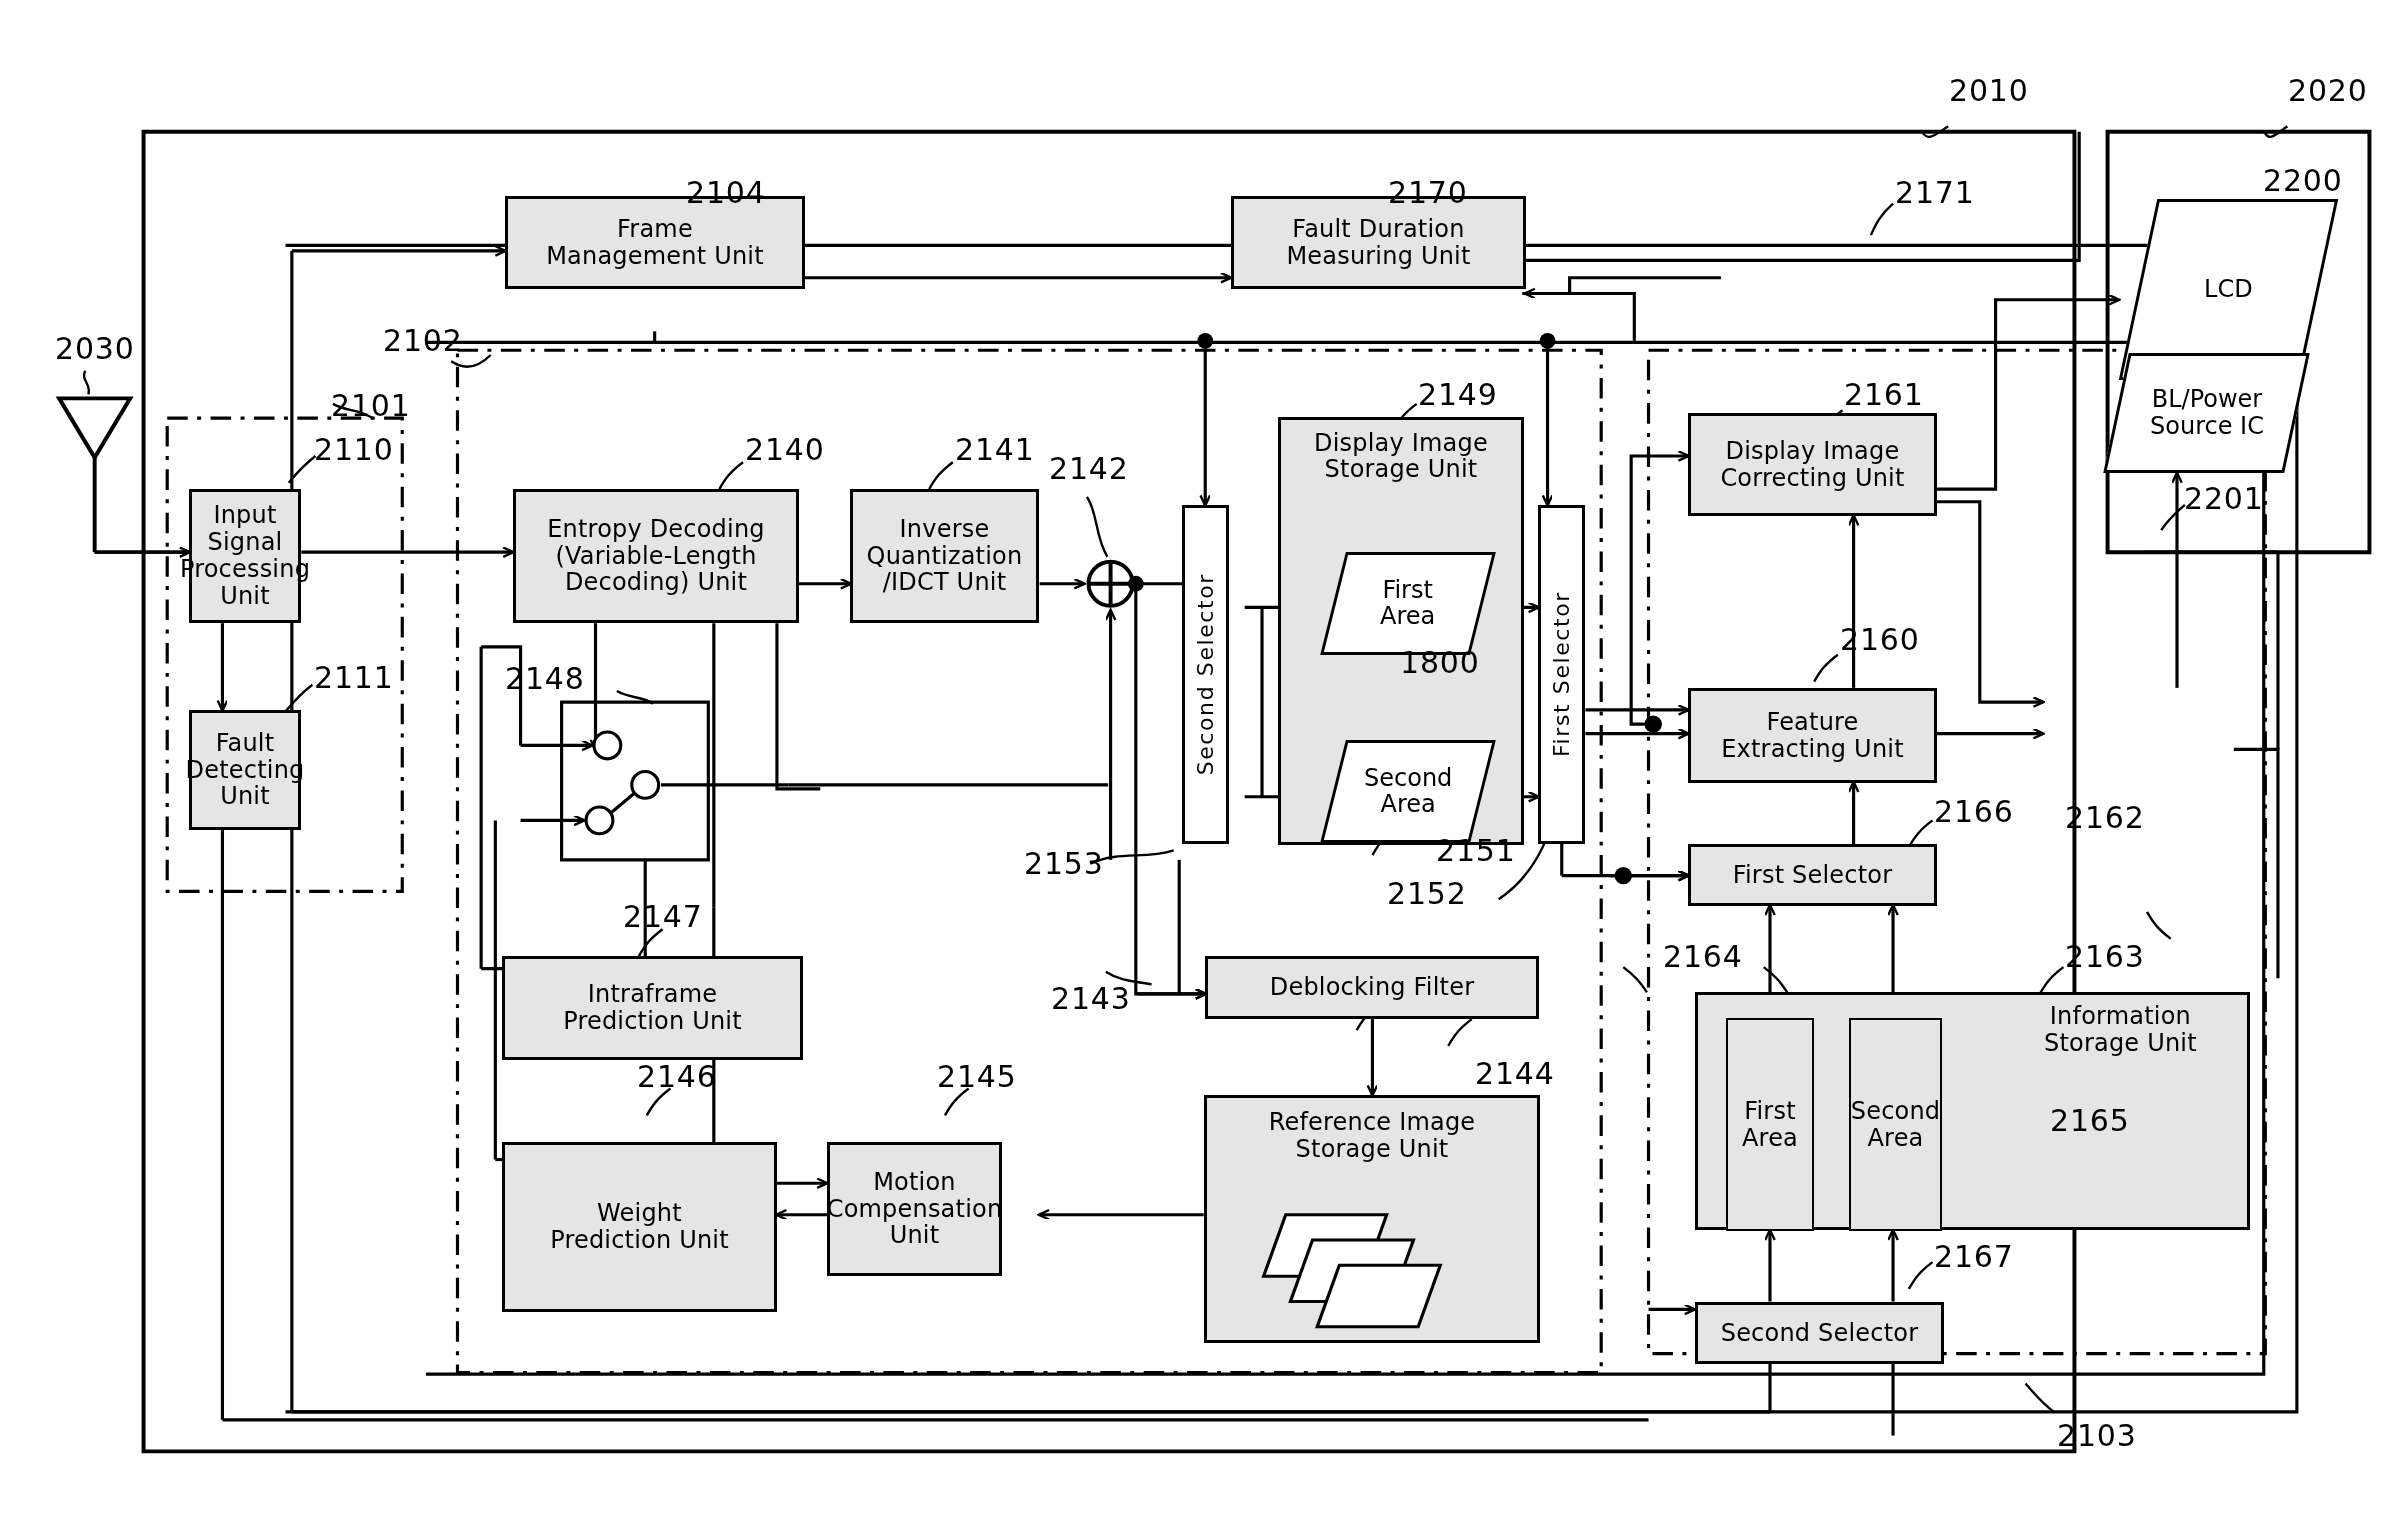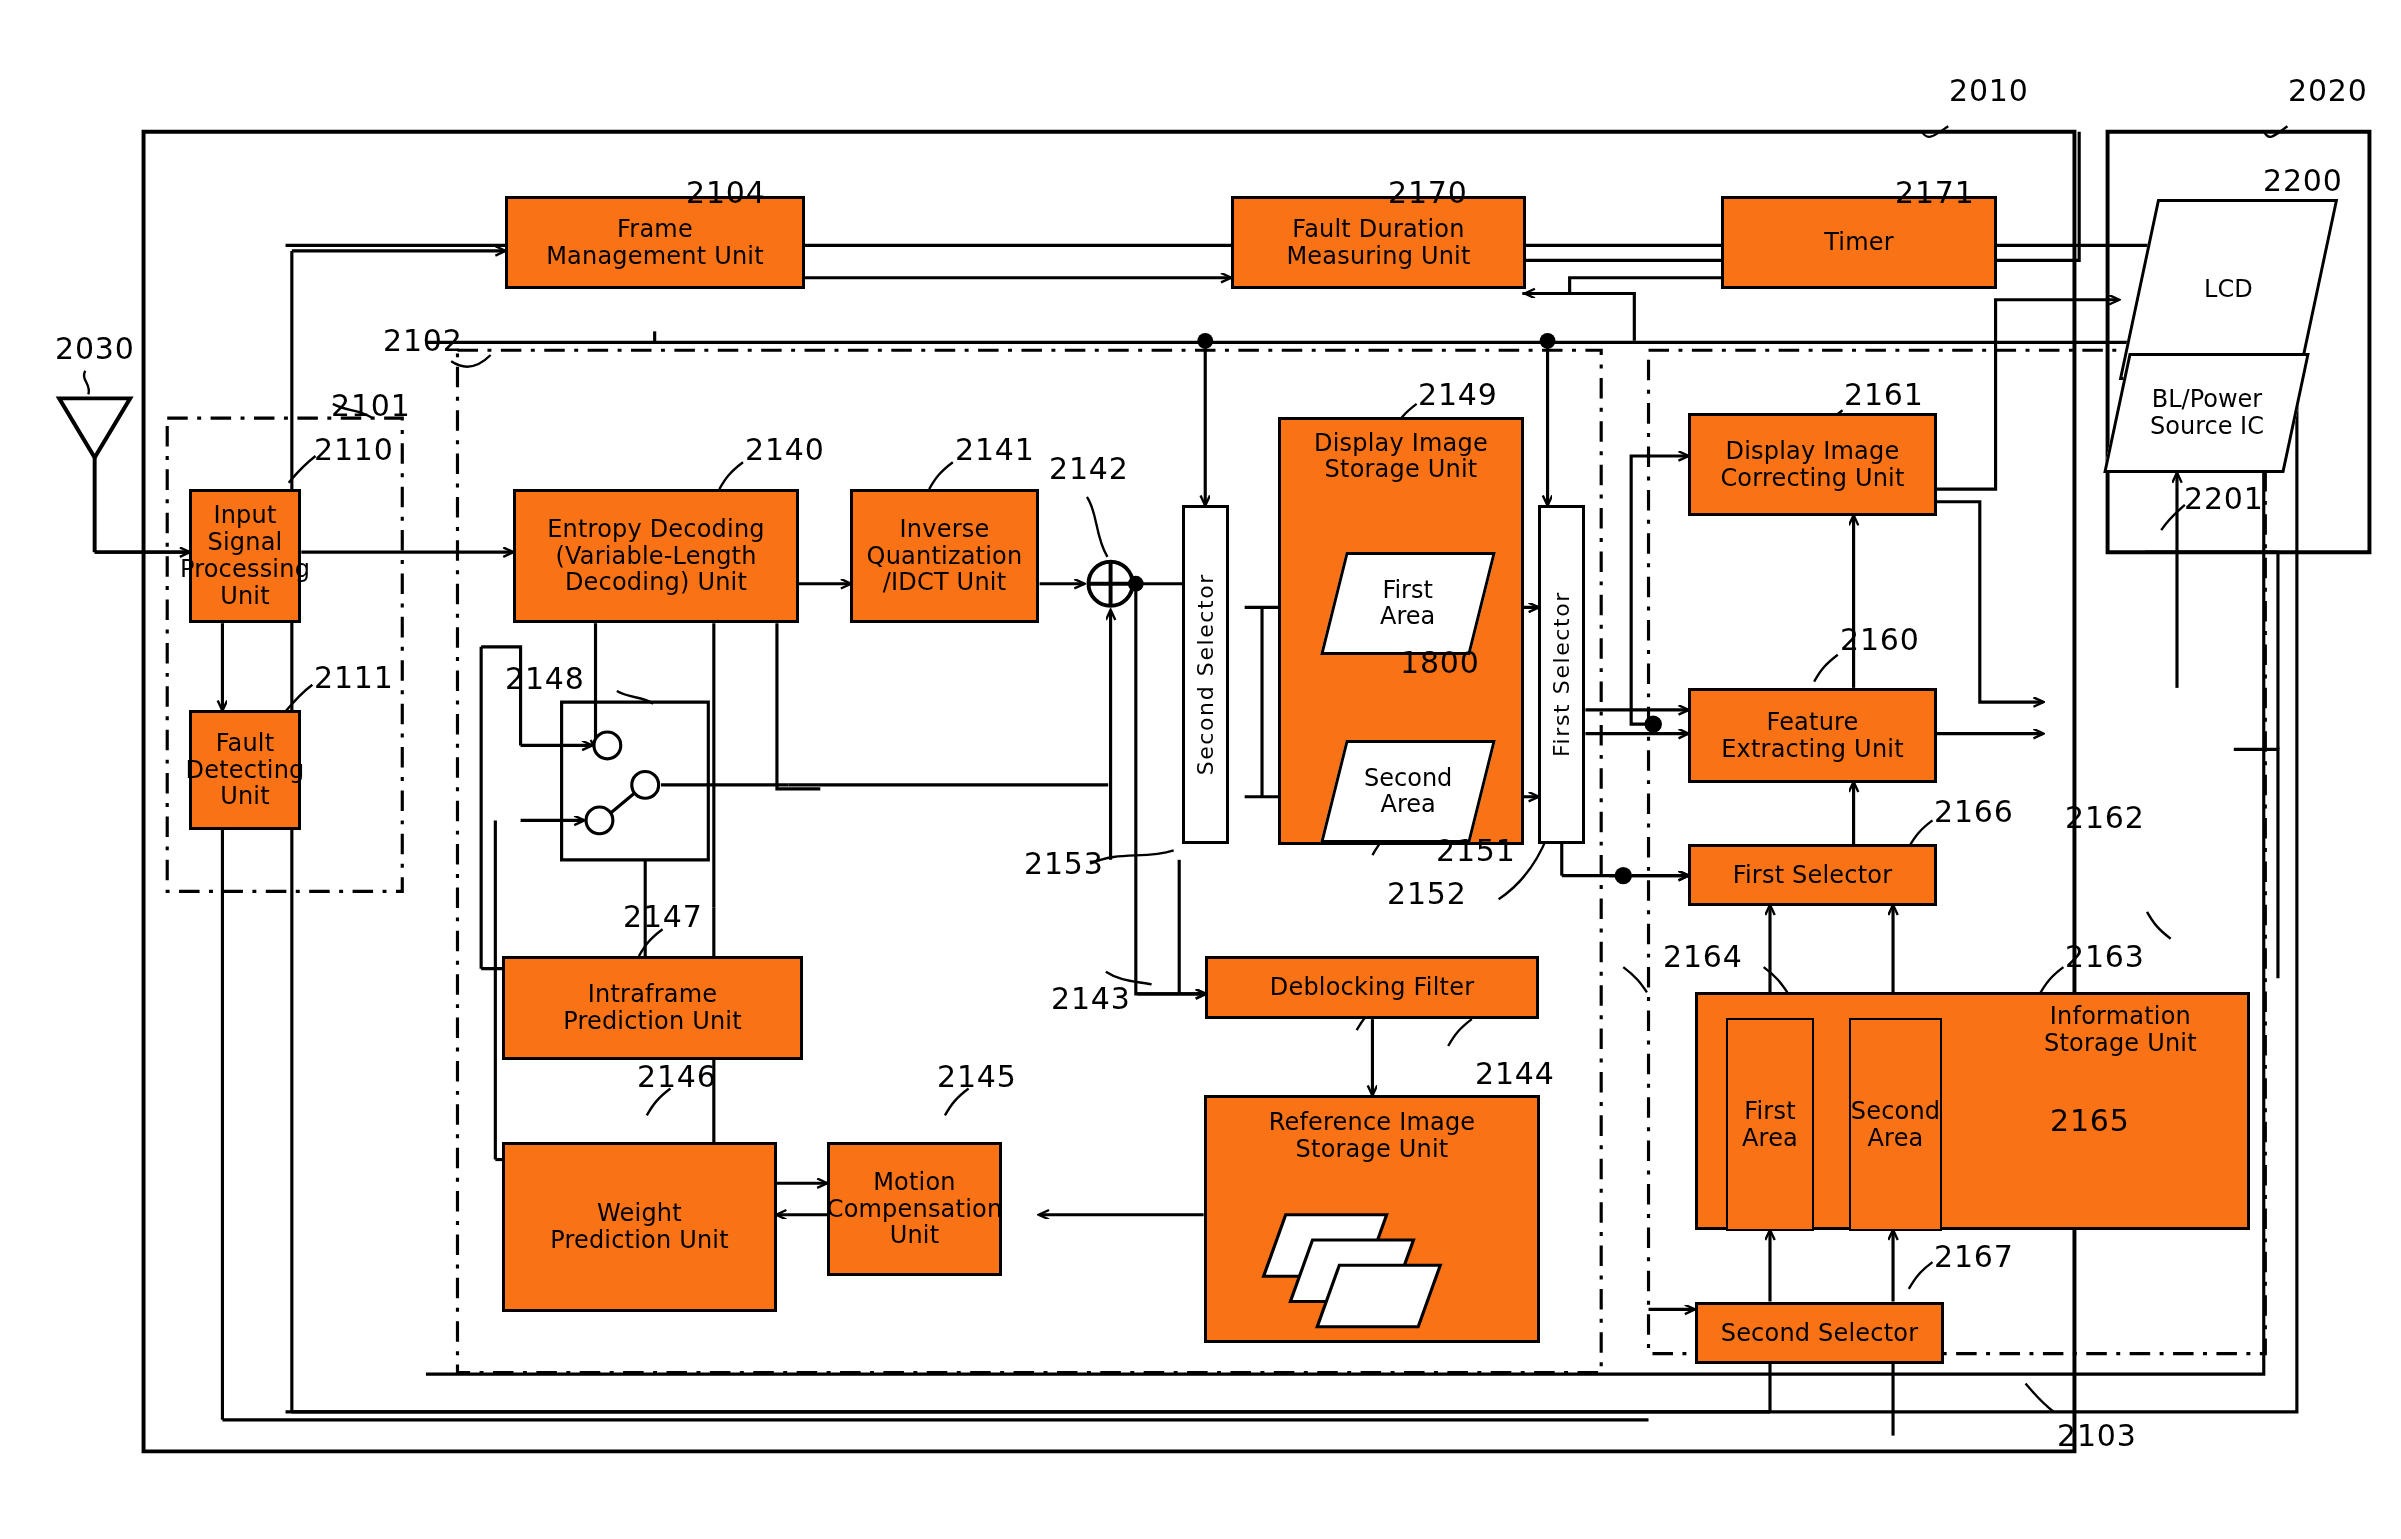--- a/index.html
+++ b/index.html
@@ -1,21 +1,21 @@
 <!DOCTYPE html>
 <html style="font-size:12.6px"><head>
 <meta charset="utf-8">
 <style>
   html,body{margin:0;padding:0;background:#fff;}
   #stage{position:relative;width:2401px;height:1539px;background:#fff;
          font-family:"DejaVu Sans",sans-serif;color:#000;overflow:hidden;}
   svg.lay{position:absolute;left:0;top:0;width:2401px;height:1539px;pointer-events:none;}
 
   
-  .blk{position:absolute;box-sizing:border-box;border:3.2px solid #000;background:#f97316;
+  .blk{position:absolute;box-sizing:border-box;border:3.2px solid #000;background:#e5e5e5;
        display:flex;align-items:center;justify-content:center;text-align:center;
        font-size:24px;line-height:1.12;letter-spacing:0.2px;}
   .blk.thin{border-width:2.4px;}
   .blk .tx{padding:0 3.2px;white-space:pre-line;}
 
   
   .vbar{position:absolute;box-sizing:border-box;border:3.2px solid #000;background:#fff;
         display:flex;align-items:center;justify-content:center;font-size:22px;}
   .vbar span{writing-mode:vertical-rl;transform:rotate(180deg);white-space:nowrap;letter-spacing:1.6px;}
 
@@ -276,23 +276,20 @@
 Management Unit</span>
   </div>
   <div class="ref" style="left:686px;top:175px;">2104</div>
 
   <div class="blk" style="left:1231px;top:196px;width:295px;height:93px;">
     <span class="tx">Fault Duration
 Measuring Unit</span>
   </div>
   <div class="ref" style="left:1388px;top:175px;">2170</div>
 
-  <div class="blk" style="left:1721px;top:196px;width:276px;height:93px;">
-    <span class="tx">Timer</span>
-  </div>
   <div class="ref" style="left:1895px;top:175px;">2171</div>
 
   <div class="blk" style="left:513px;top:489px;width:286px;height:134px;">
     <span class="tx">Entropy Decoding
 (Variable-Length
 Decoding) Unit</span>
   </div>
   <div class="ref" style="left:745px;top:432px;">2140</div>
 
   <div class="blk" style="left:850px;top:489px;width:189px;height:134px;">

